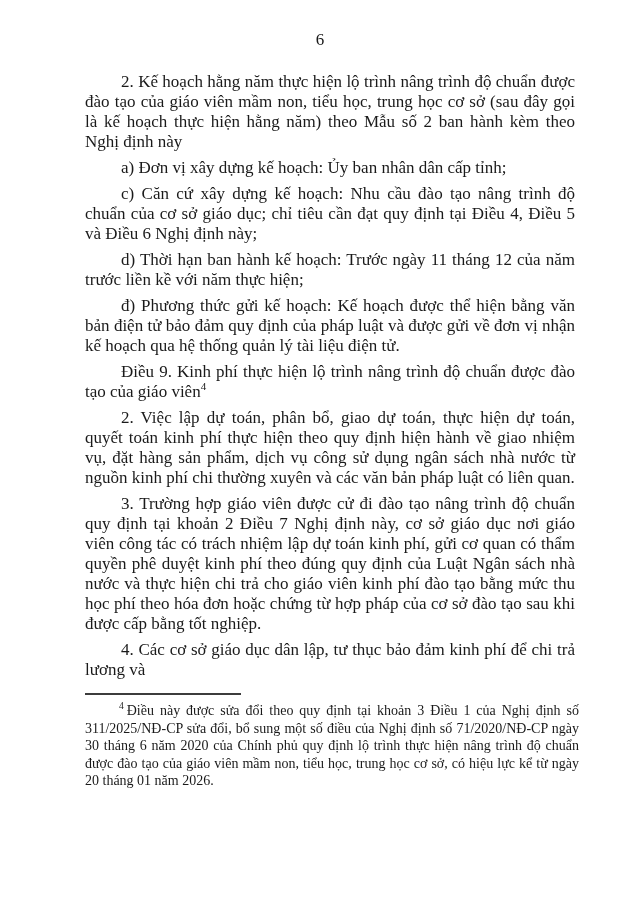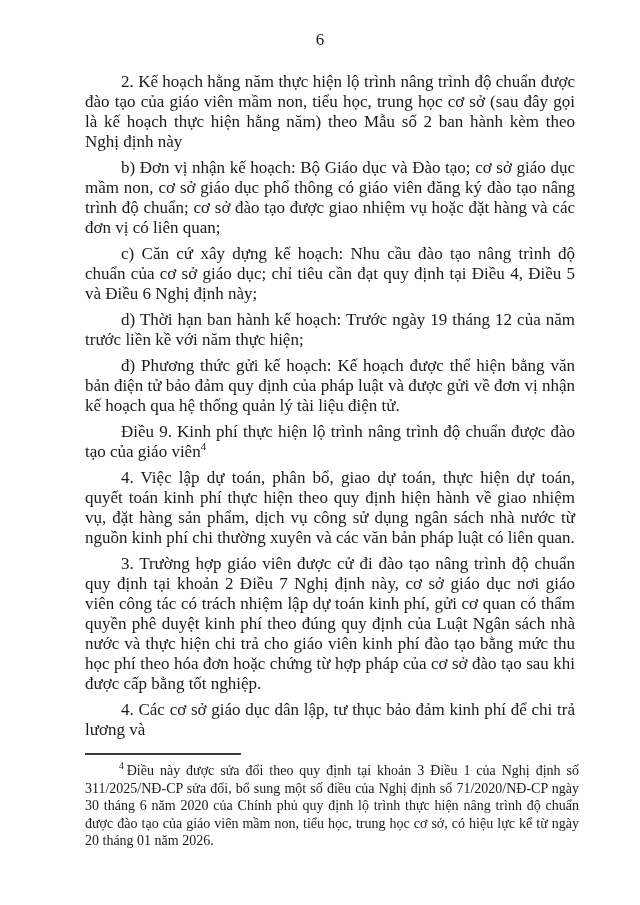--- a/index.html
+++ b/index.html
@@ -74,33 +74,33 @@
 <body>
 
 <div class="page">
 
   <div class="page-number">6</div>
 
   <div class="content">
 
     <p>2. Kế hoạch hằng năm thực hiện lộ trình nâng trình độ chuẩn được đào tạo của giáo viên mầm non, tiểu học, trung học cơ sở (sau đây gọi là kế hoạch thực hiện hằng năm) theo Mẫu số 2 ban hành kèm theo Nghị định này</p>
 
+    <p>a) Đơn vị xây dựng kế hoạch: Ủy ban nhân dân cấp tỉnh;</p>
 
-    <p>b) Đơn vị nhận kế hoạch: Bộ Giáo dục và Đào tạo; cơ sở giáo dục mầm non, cơ sở giáo dục phổ thông có giáo viên đăng ký đào tạo nâng trình độ chuẩn; cơ sở đào tạo được giao nhiệm vụ hoặc đặt hàng và các đơn vị có liên quan;</p>
 
     <p>c) Căn cứ xây dựng kế hoạch: Nhu cầu đào tạo nâng trình độ chuẩn của cơ sở giáo dục; chỉ tiêu cần đạt quy định tại Điều 4, Điều 5 và Điều 6 Nghị định này;</p>
 
-    <p>d) Thời hạn ban hành kế hoạch: Trước ngày 19 tháng 12 của năm trước liền kề với năm thực hiện;</p>
+    <p>d) Thời hạn ban hành kế hoạch: Trước ngày 11 tháng 12 của năm trước liền kề với năm thực hiện;</p>
 
     <p>đ) Phương thức gửi kế hoạch: Kế hoạch được thể hiện bằng văn bản điện tử bảo đảm quy định của pháp luật và được gửi về đơn vị nhận kế hoạch qua hệ thống quản lý tài liệu điện tử.</p>
 
     <p class="heading"><span>Điều 9. Kinh phí thực hiện lộ trình nâng trình độ chuẩn được đào tạo của giáo viên</span><sup class="fn-ref">4</sup></p>
 
 
-    <p>4. Việc lập dự toán, phân bổ, giao dự toán, thực hiện dự toán, quyết toán kinh phí thực hiện theo quy định hiện hành về giao nhiệm vụ, đặt hàng sản phẩm, dịch vụ công sử dụng ngân sách nhà nước từ nguồn kinh phí chi thường xuyên và các văn bản pháp luật có liên quan.</p>
+    <p>2. Việc lập dự toán, phân bổ, giao dự toán, thực hiện dự toán, quyết toán kinh phí thực hiện theo quy định hiện hành về giao nhiệm vụ, đặt hàng sản phẩm, dịch vụ công sử dụng ngân sách nhà nước từ nguồn kinh phí chi thường xuyên và các văn bản pháp luật có liên quan.</p>
 
     <p>3. Trường hợp giáo viên được cử đi đào tạo nâng trình độ chuẩn quy định tại khoản 2 Điều 7 Nghị định này, cơ sở giáo dục nơi giáo viên công tác có trách nhiệm lập dự toán kinh phí, gửi cơ quan có thẩm quyền phê duyệt kinh phí theo đúng quy định của Luật Ngân sách nhà nước và thực hiện chi trả cho giáo viên kinh phí đào tạo bằng mức thu học phí theo hóa đơn hoặc chứng từ hợp pháp của cơ sở đào tạo sau khi được cấp bằng tốt nghiệp.</p>
 
     <p>4. Các cơ sở giáo dục dân lập, tư thục bảo đảm kinh phí để chi trả lương và</p>
 
     <div class="footnote-area">
       <hr class="footnote-sep">
       <p class="footnote-text"><sup class="fn-marker">4</sup><span>Điều này được sửa đổi theo quy định tại khoản 3 Điều 1 của Nghị định số 311/2025/NĐ-CP sửa đổi, bổ sung một số điều của Nghị định số 71/2020/NĐ-CP ngày 30 tháng 6 năm 2020 của Chính phủ quy định lộ trình thực hiện nâng trình độ chuẩn được đào tạo của giáo viên mầm non, tiểu học, trung học cơ sở, có hiệu lực kể từ ngày 20 tháng 01 năm 2026.</span></p>
     </div>
 

